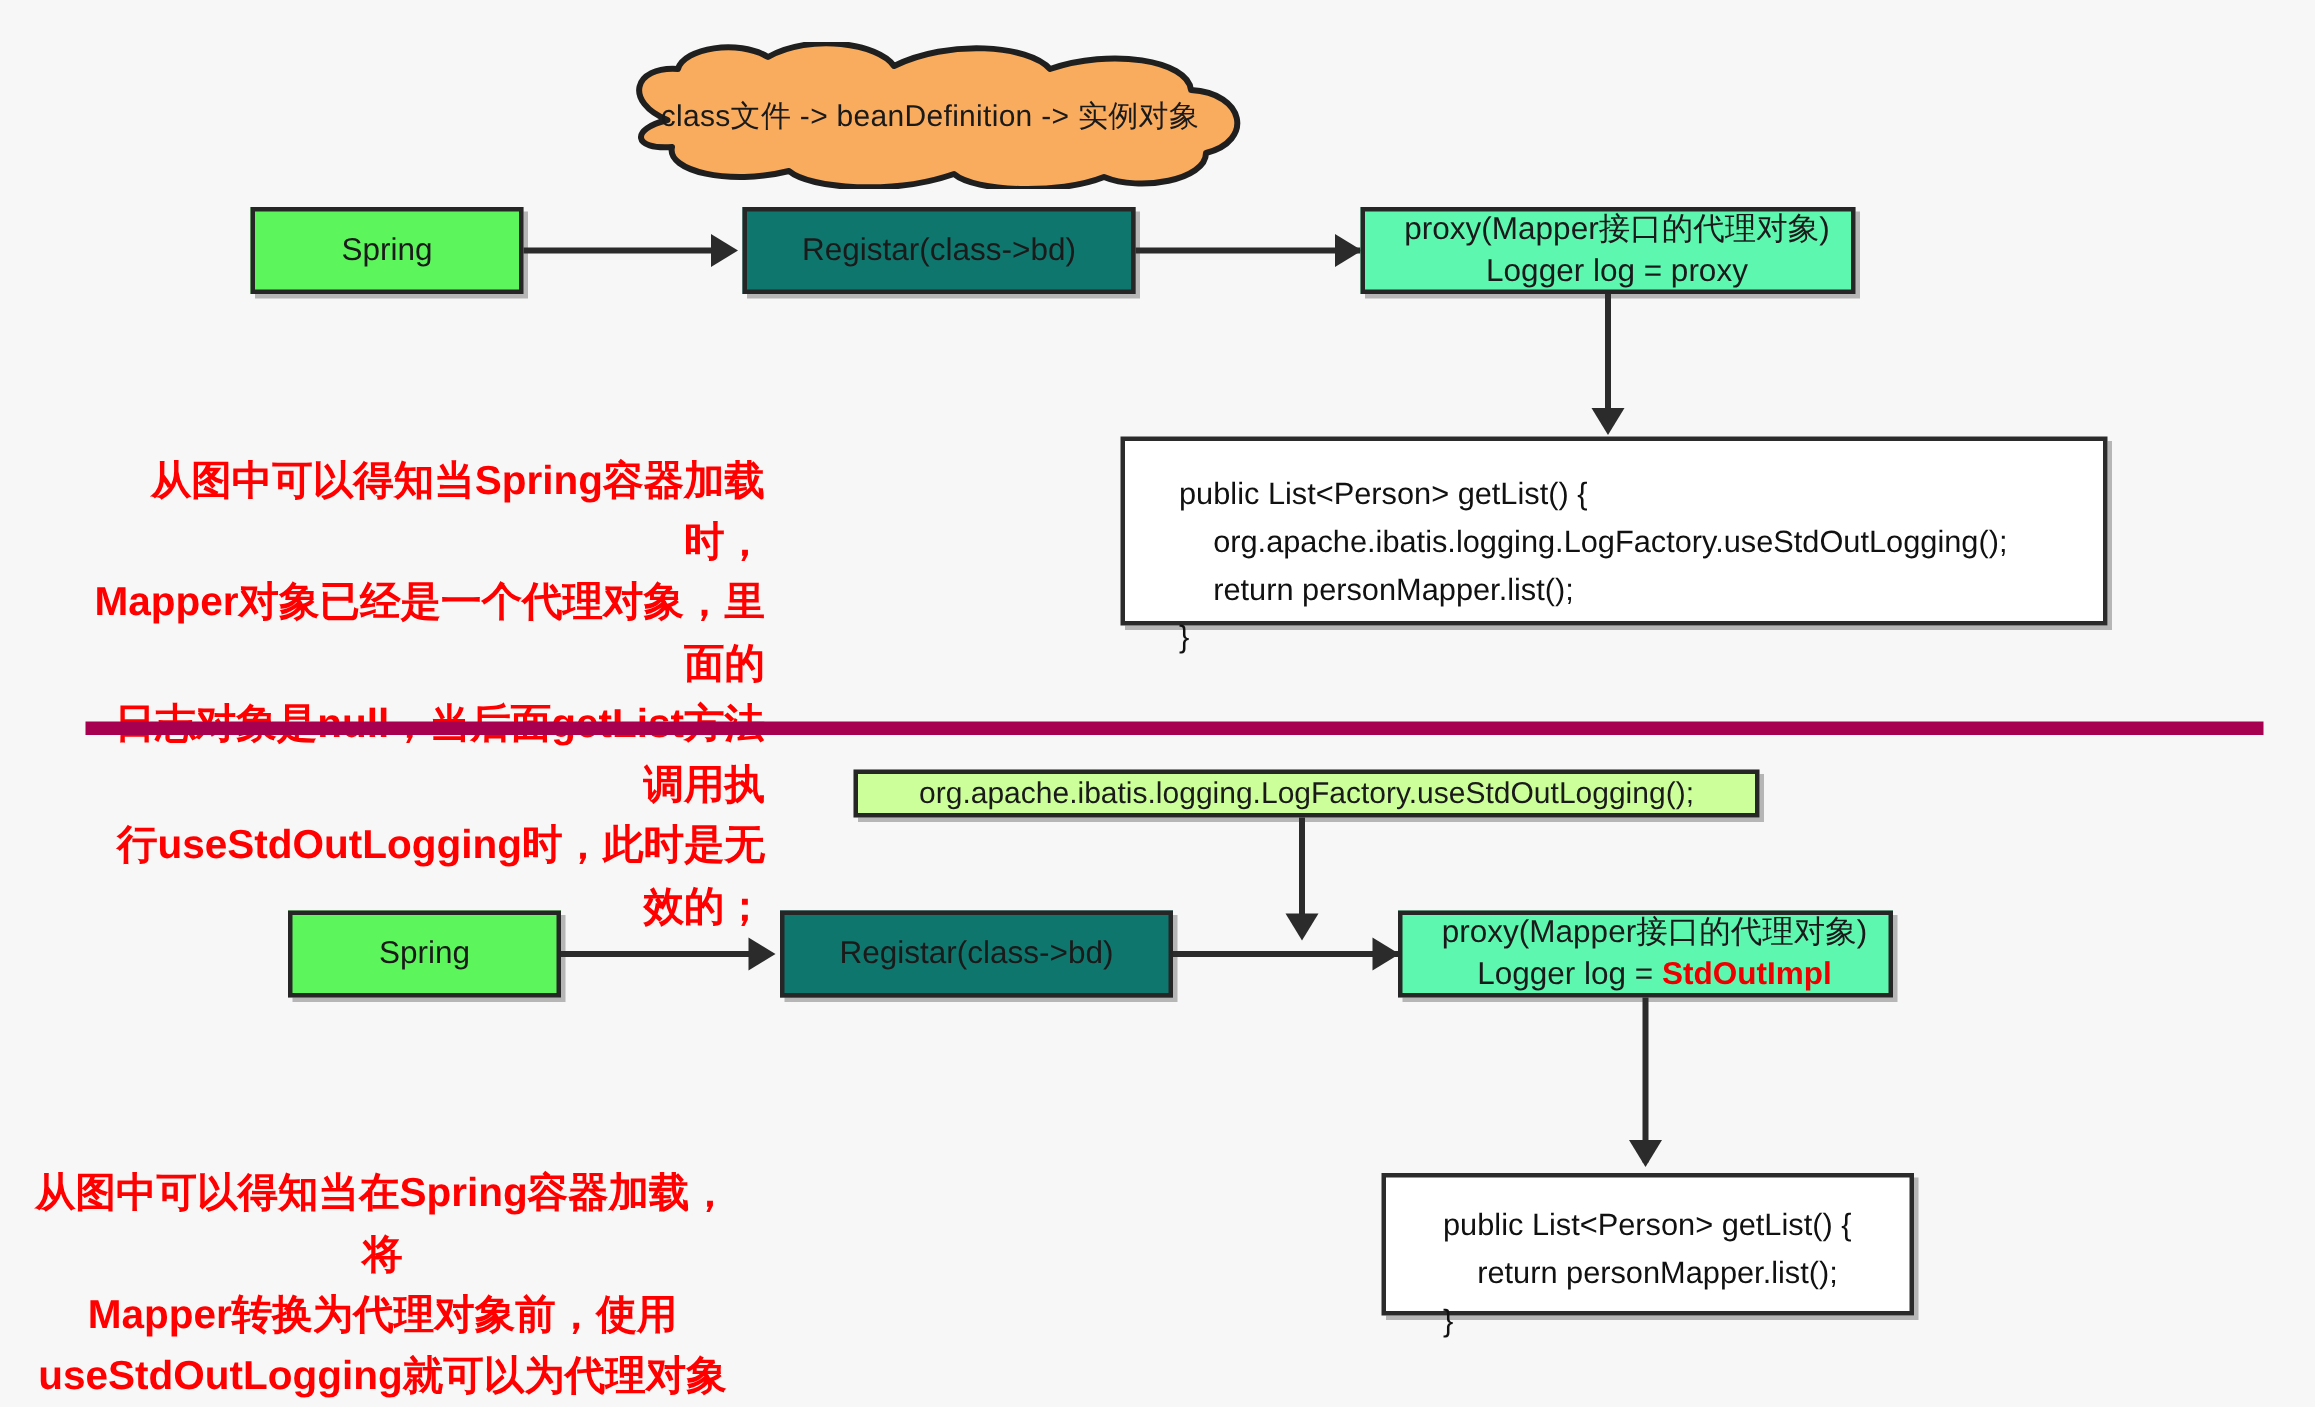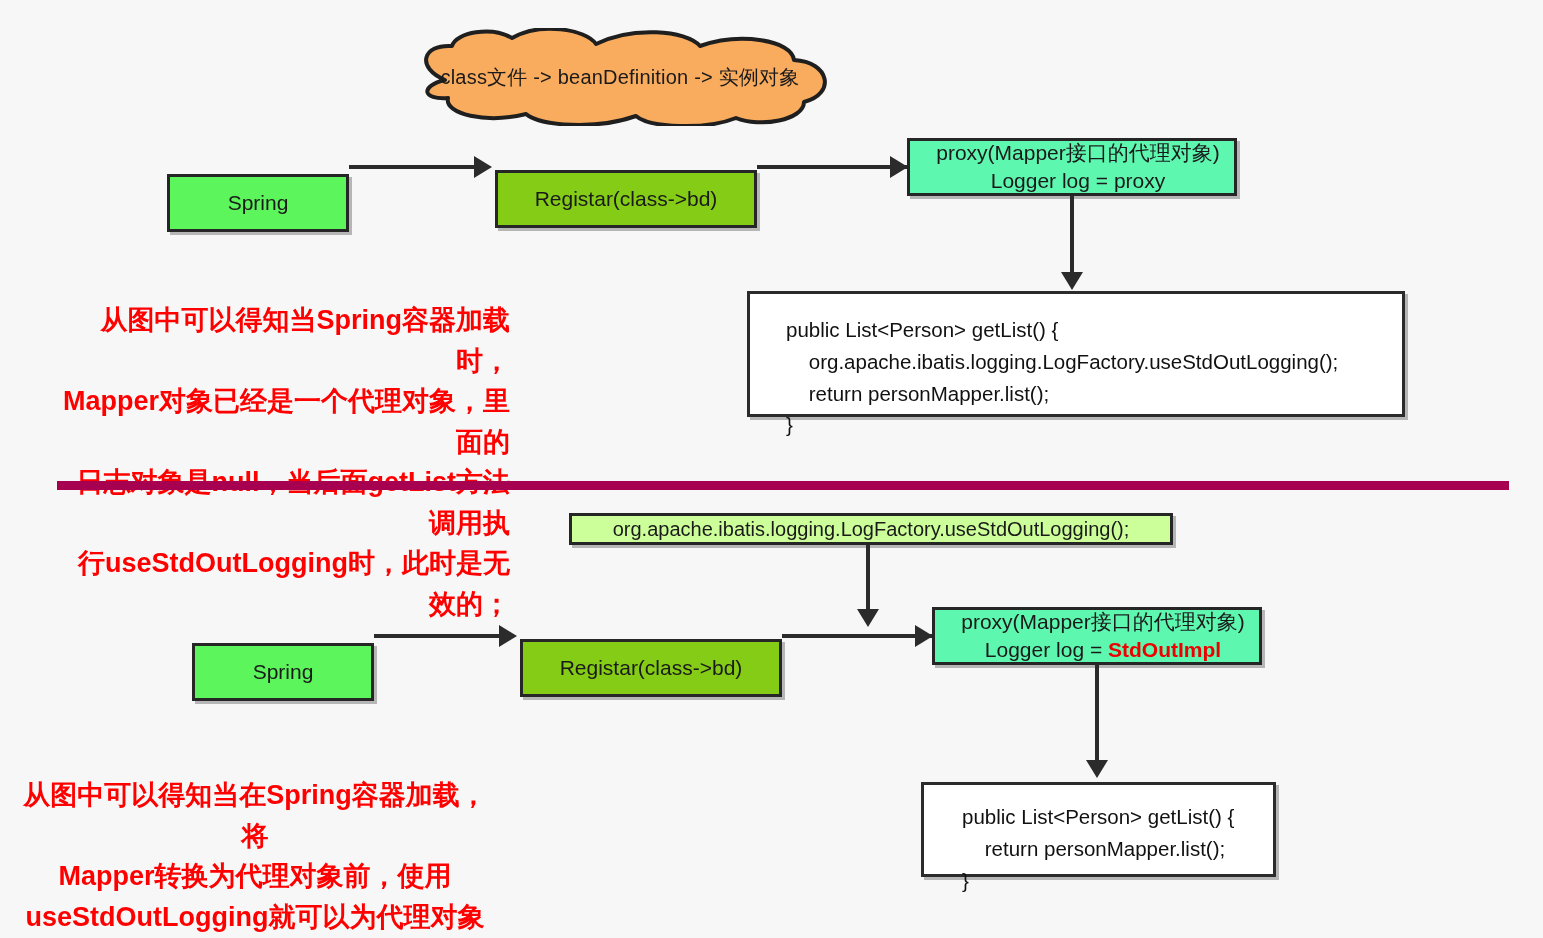--- a/index.html
+++ b/index.html
@@ -26,22 +26,22 @@
     display: flex;
     align-items: center;
     justify-content: center;
     text-align: center;
     color: #1a1a1a;
     font-size: 21px;
     line-height: 1.32;
     box-shadow: 3px 3px 0 rgba(60,60,60,0.35);
     white-space: nowrap;
   }
-  .node.green   { background: #5cf55c; margin-top: 36px; }
-  .node.orange  { background: #84cc16; margin-top: 32px; }
+  .node.green   { background: #5cf55c; }
+  .node.orange  { background: #0f766e; }
   .node.mint    { background: #5ef7b0; }
   .node.limebox { background: #ccff99; }
 
   .node-lines {
     display: block;
     margin-left: 12px;
   }
   .line-right { text-align: center; }
 
   .strong-red {

